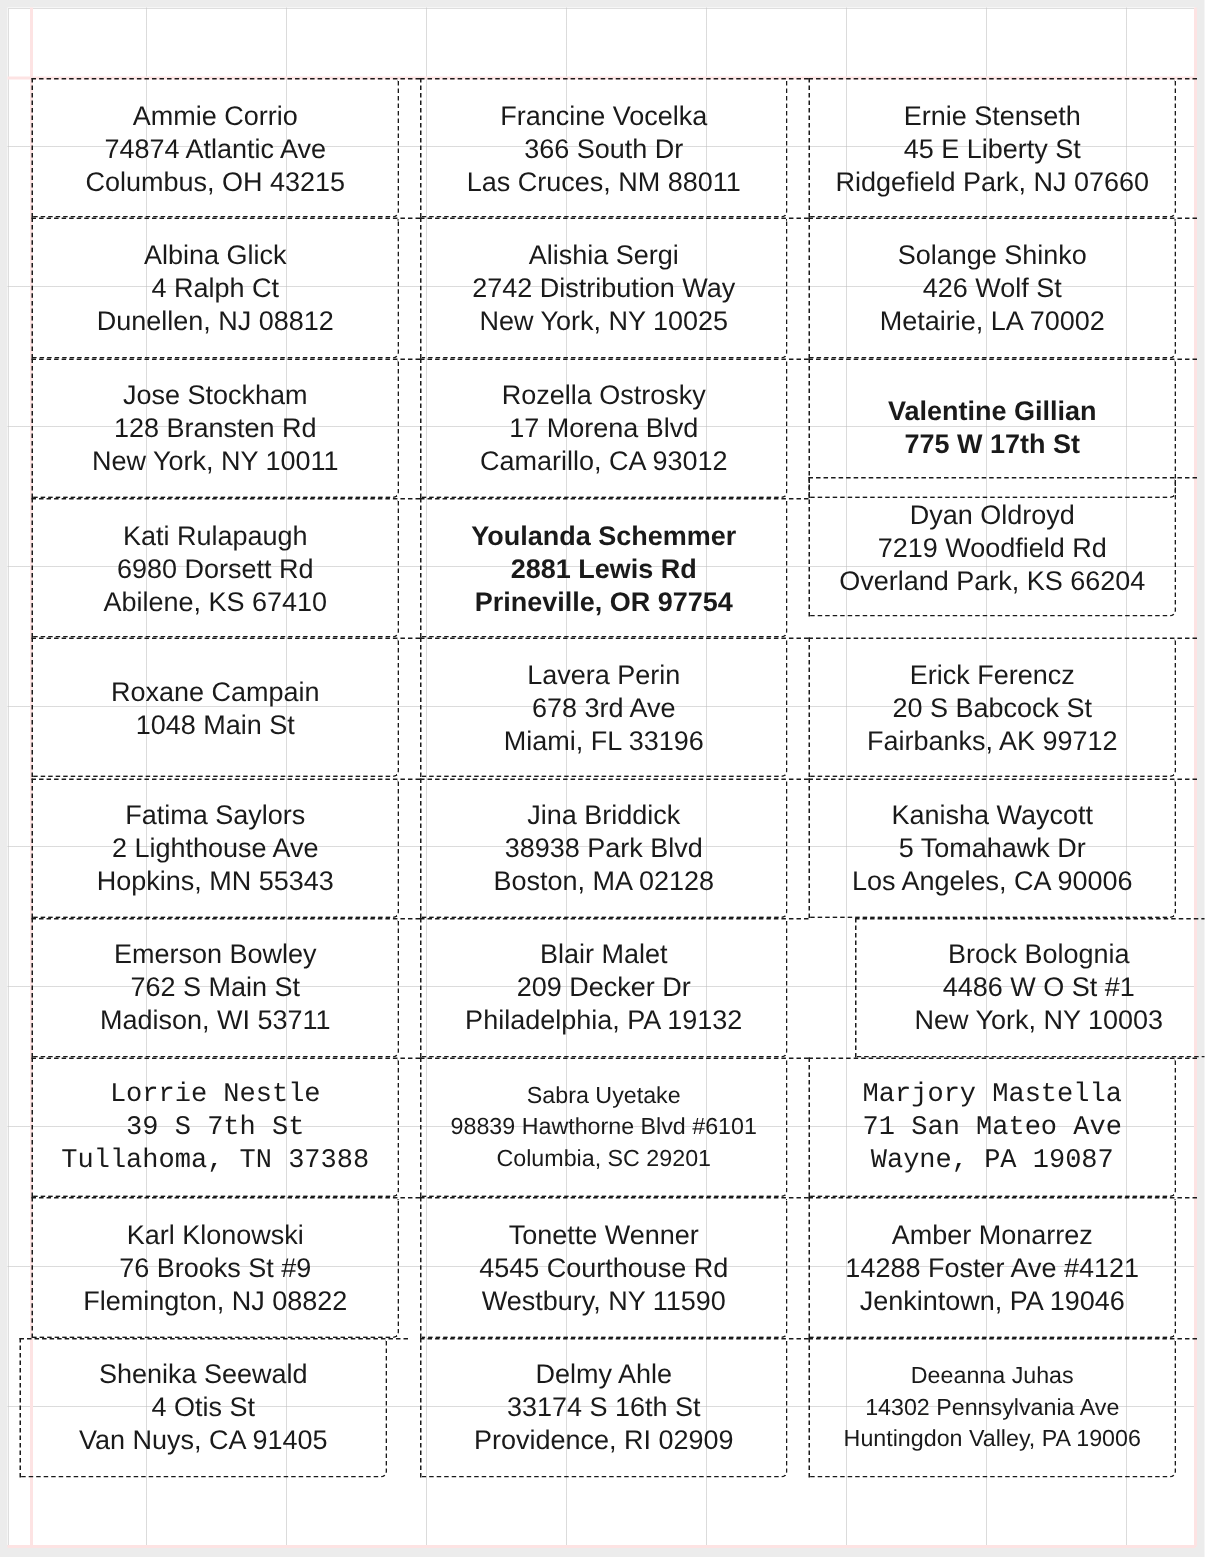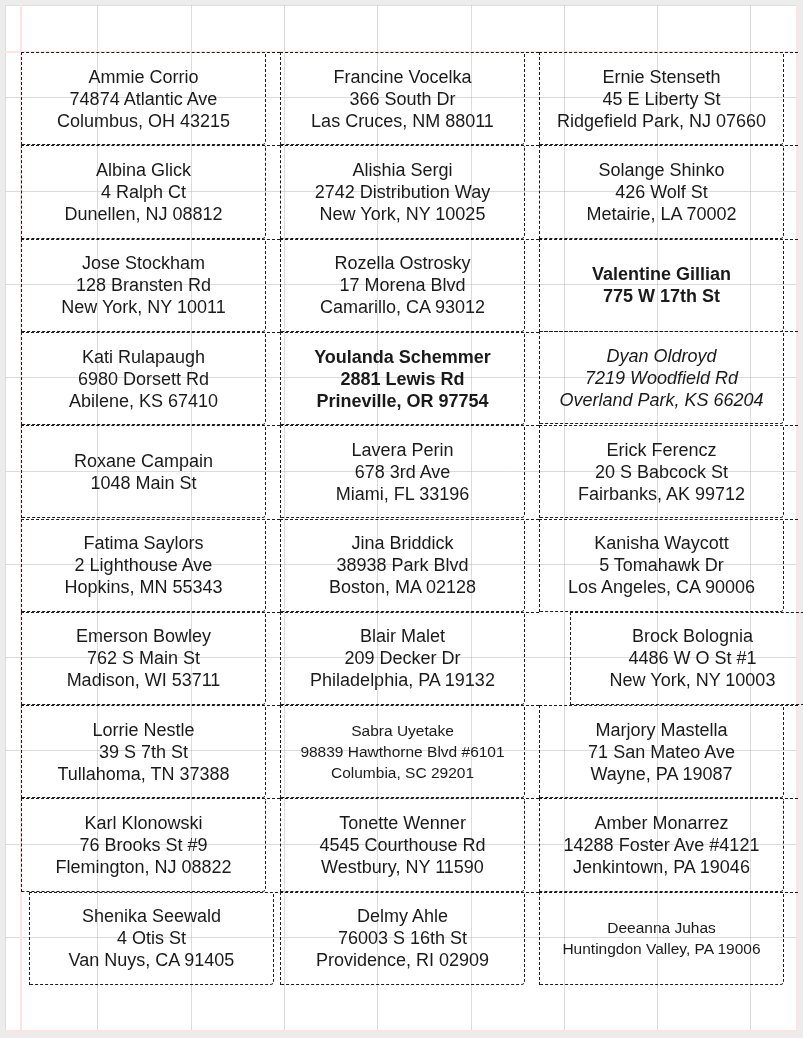--- a/index.html
+++ b/index.html
@@ -120,21 +120,21 @@
         <span class="line">Abilene, KS 67410</span>
       </div>
     </div>
   <div class="label" style="left:280px;top:331.9px;font-weight:bold;">
       <div class="inner">
         <span class="line">Youlanda Schemmer</span>
         <span class="line">2881 Lewis Rd</span>
         <span class="line">Prineville, OR 97754</span>
       </div>
     </div>
-  <div class="label" style="left:539px;top:331px;font-style:italic;">
+  <div class="label" style="left:539px;top:318px;">
       <div class="inner">
         <span class="line">Dyan Oldroyd</span>
         <span class="line">7219 Woodfield Rd</span>
         <span class="line">Overland Park, KS 66204</span>
       </div>
     </div>
 
   <div class="label" style="left:21px;top:425.2px;">
       <div class="inner">
         <span class="line">Roxane Campain</span>
@@ -193,35 +193,35 @@
       </div>
     </div>
   <div class="label" style="left:570px;top:611.8px;">
       <div class="inner">
         <span class="line">Brock Bolognia</span>
         <span class="line">4486 W O St #1</span>
         <span class="line">New York, NY 10003</span>
       </div>
     </div>
 
-  <div class="label" style="left:21px;top:705.1px;">
+  <div class="label" style="left:21px;top:705.1px;font-family:Liberation Mono, monospace;">
       <div class="inner">
         <span class="line">Lorrie Nestle</span>
         <span class="line">39 S 7th St</span>
         <span class="line">Tullahoma, TN 37388</span>
       </div>
     </div>
   <div class="label small" style="left:280px;top:705.1px;">
       <div class="inner">
         <span class="line">Sabra Uyetake</span>
         <span class="line">98839 Hawthorne Blvd #6101</span>
         <span class="line">Columbia, SC 29201</span>
       </div>
     </div>
-  <div class="label" style="left:539px;top:705.1px;">
+  <div class="label" style="left:539px;top:705.1px;font-family:Liberation Mono, monospace;">
       <div class="inner">
         <span class="line">Marjory Mastella</span>
         <span class="line">71 San Mateo Ave</span>
         <span class="line">Wayne, PA 19087</span>
       </div>
     </div>
 
   <div class="label" style="left:21px;top:798.4px;">
       <div class="inner">
         <span class="line">Karl Klonowski</span>
@@ -237,33 +237,34 @@
       </div>
     </div>
   <div class="label" style="left:539px;top:798.4px;">
       <div class="inner">
         <span class="line">Amber Monarrez</span>
         <span class="line">14288 Foster Ave #4121</span>
         <span class="line">Jenkintown, PA 19046</span>
       </div>
     </div>
 
-  <div class="label" style="left:29px;top:891.7px;">
+  <div class="label" style="left:13px;top:891.7px;">
       <div class="inner">
         <span class="line">Shenika Seewald</span>
         <span class="line">4 Otis St</span>
         <span class="line">Van Nuys, CA 91405</span>
       </div>
     </div>
   <div class="label" style="left:280px;top:891.7px;">
       <div class="inner">
         <span class="line">Delmy Ahle</span>
-        <span class="line">76003 S 16th St</span>
+        <span class="line">33174 S 16th St</span>
         <span class="line">Providence, RI 02909</span>
       </div>
     </div>
   <div class="label small" style="left:539px;top:891.7px;">
       <div class="inner">
         <span class="line">Deeanna Juhas</span>
+        <span class="line">14302 Pennsylvania Ave</span>
         <span class="line">Huntingdon Valley, PA 19006</span>
       </div>
     </div>
 </div>
 
 </body></html>

